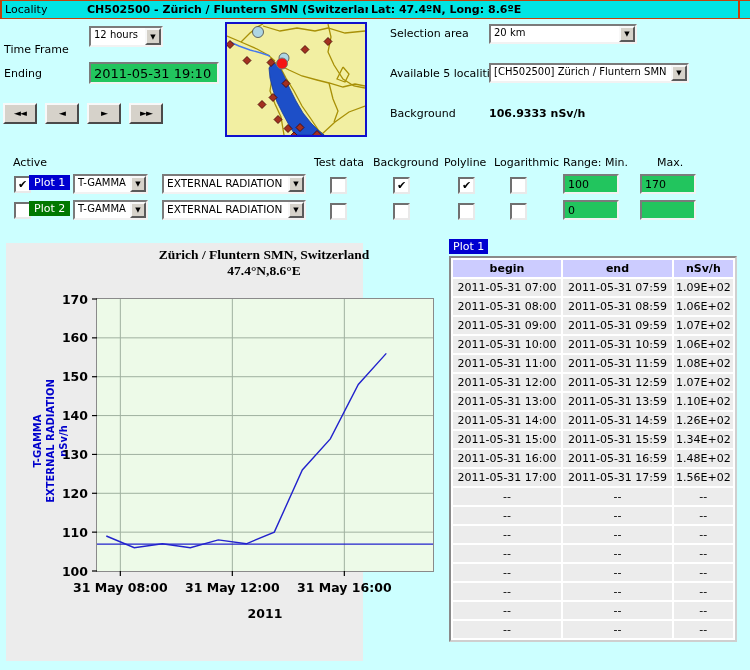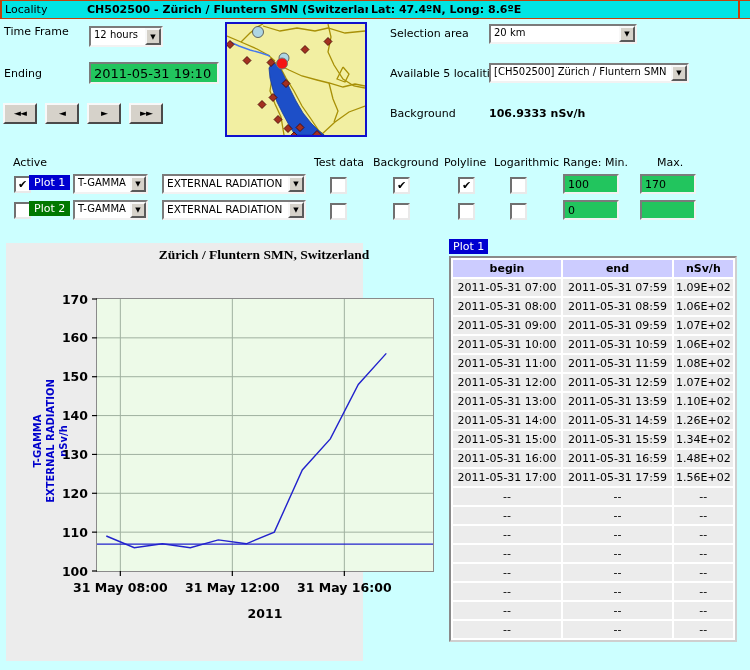--- a/index.html
+++ b/index.html
@@ -42,21 +42,21 @@
 
 <div id="app">
 
   <div class="topbar">
     <div class="topcell" style="left:2px;width:79px;">Locality</div>
     <div class="topcell b" style="left:84px;width:281px;">CH502500 - Zürich / Fluntern SMN (Switzerland)</div>
     <div class="topcell b" style="left:368px;width:367px;">Lat: 47.4ºN, Long: 8.6ºE</div>
     <div class="topcell" style="left:740px;width:8px;"></div>
   </div>
 
-  <div class="lbl" style="left:4px;top:25px;">Time Frame</div>
+  <div class="lbl" style="left:4px;top:43px;">Time Frame</div>
   <div class="combo" style="left:89px;top:26px;width:74px;height:21px;">
     <span class="txt bigtext">12 hours</span>
     <span class="btn">▼</span>
   </div>
 
   <div class="lbl" style="left:4px;top:67px;">Ending</div>
   <input class="tin bigtext" style="left: 89px; top: 62px; width: 130px; height: 22px;" value="2011-05-31 19:10">
 
   <div class="navbtn" style="left:3px;top:103px;">◄◄</div>
   <div class="navbtn" style="left:45px;top:103px;">◄</div>
@@ -153,20 +153,21 @@
   </div>
   <div class="cb" style="left:330px;top:203px;"></div>
   <div class="cb" style="left:393px;top:203px;"></div>
   <div class="cb" style="left:458px;top:203px;"></div>
   <div class="cb" style="left:510px;top:203px;"></div>
   <input class="tin" style="left: 563px; top: 200px; width: 56px; height: 20px;" value="0">
   <input class="tin" style="left: 640px; top: 200px; width: 56px; height: 20px;" value="">
 
   <div class="chartpanel">
     <div class="ctitle" style="top:4px;">Zürich / Fluntern SMN, Switzerland</div>
+    <div class="ctitle" style="top:20px;">47.4°N,8.6°E</div>
     <div class="ylabel">
       <div>T-GAMMA</div>
       <div>EXTERNAL RADIATION</div>
       <div>nSv/h</div>
     </div>
     <svg class="plotsvg" width="336" height="272" style="background:#EDFAE8;">
         <line x1="-5" y1="272" x2="0" y2="272" stroke="#000" stroke-width="1.2"></line>
         <text x="-9" y="276.5" text-anchor="end">100</text>
         <line x1="0" y1="233.14285714285714" x2="336" y2="233.14285714285714" stroke="#9FB09F" stroke-width="1"></line>
         <line x1="-5" y1="233.14285714285714" x2="0" y2="233.14285714285714" stroke="#000" stroke-width="1.2"></line>

